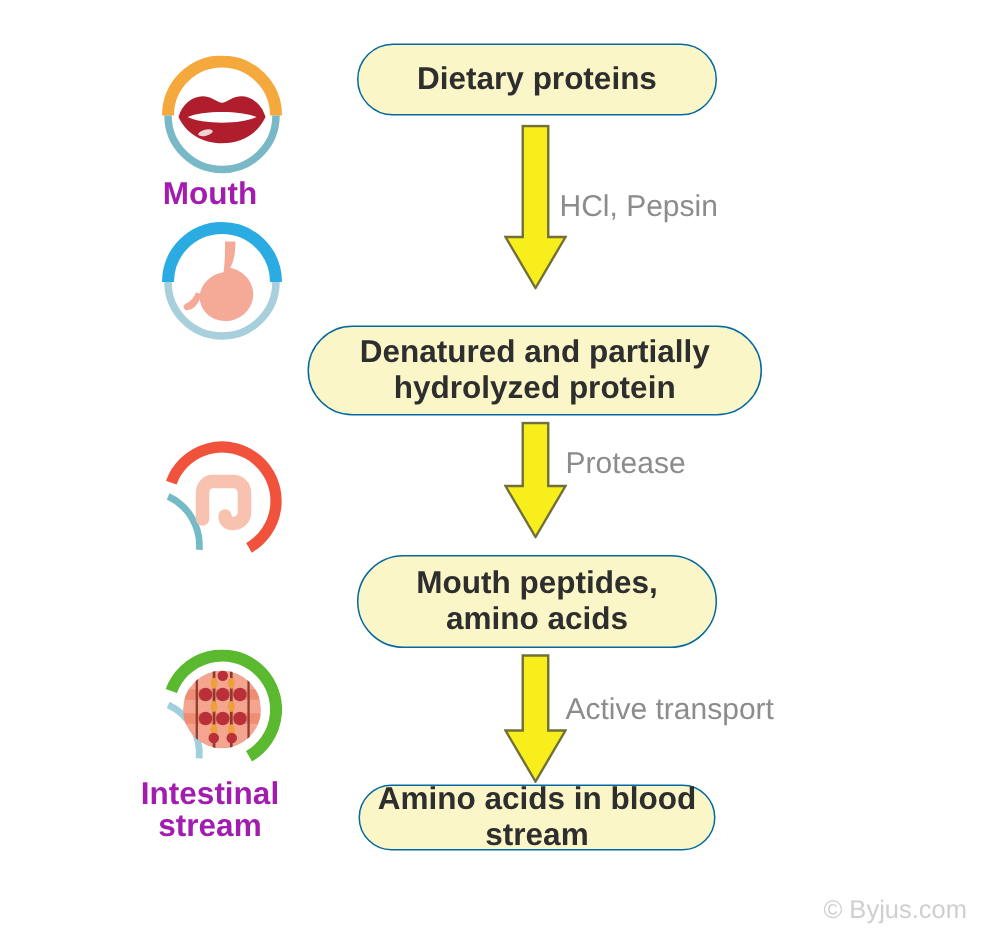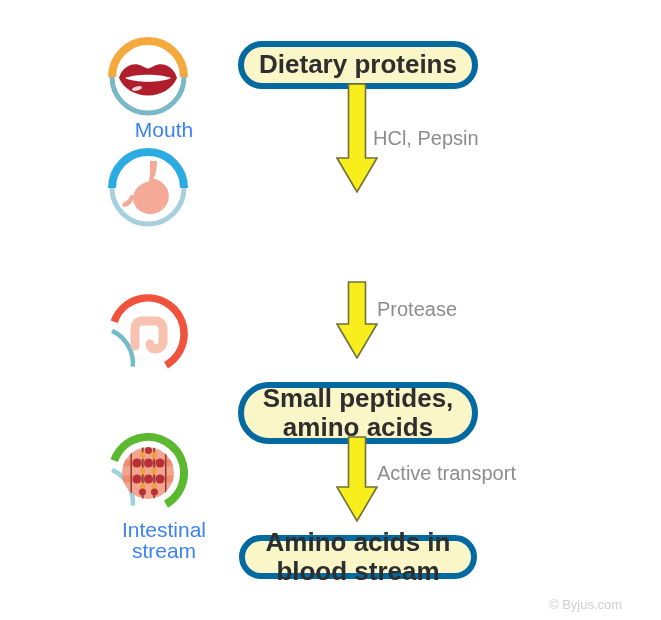--- a/index.html
+++ b/index.html
@@ -3,47 +3,46 @@
 <meta charset="utf-8">
 <style>
   html,body{margin:0;padding:0;background:#fff;}
   .canvas{
     position:relative;width:661px;height:620px;background:#ffffff;
     font-family:"Liberation Sans",sans-serif;overflow:hidden;
   }
   
   .organ-icon{position:absolute;width:80px;height:80px;left:108px;}
   .organ-label{
-    position:absolute;left:104px;width:120px;text-align:center;
-    font-weight:normal;font-size:21px;line-height:21px;color:#3b82f6;
+    position:absolute;left:80px;width:120px;text-align:center;
+    font-weight:bold;font-size:21px;line-height:21px;color:#a21caf;
   }
   
   .flow-box{
     position:absolute;box-sizing:border-box;
-    background:#FBF6C7;border:6px solid #0369a1;border-radius:31px;
+    background:#FBF6C7;border:1px solid #0369a1;border-radius:31px;
     display:flex;align-items:center;justify-content:center;text-align:center;
-    font-weight:bold;font-size:26px;line-height:1.12;color:#2E2E2E;
+    font-weight:bold;font-size:21px;line-height:1.12;color:#2E2E2E;
     padding:2px 10px;
-    margin-top:12px;
   }
   .box-1{left:238px;top:29px;width:240px;height:48px;border-radius:24px;}
   .box-2{left:205px;top:217px;width:303px;height:60px;}
   .box-3{left:238px;top:370px;width:240px;height:62px;}
   .box-4{left:239px;top:523px;width:238px;height:44px;}
   
   .flow-arrow{position:absolute;left:336px;width:42px;}
   .arrow-1{top:83px;height:110px;}
   .arrow-2{top:281px;height:78px;}
   .arrow-3{top:436px;height:86px;}
   .arrow-label{position:absolute;font-size:20px;color:#8C8C8C;white-space:nowrap;}
   .alabel-1{left:373px;top:127px;}
   .alabel-2{left:377px;top:298px;}
   .alabel-3{left:377px;top:462px;}
   
-  .watermark{position:absolute;left:549px;top:597px;font-size:13px;color:#CFCFCF;}
+  .watermark{position:absolute;left:549px;top:597px;font-size:17px;color:#CFCFCF;}
 </style>
 </head>
 <body>
 
 <div class="canvas">
 
   <svg class="organ-icon" style="top:37px" viewBox="0 0 80 80">
     <path d="M4 40 A36 36 0 0 1 76 40" fill="none" stroke="#F5A83C" stroke-width="8"></path>
     <path d="M76 40 A36 36 0 0 1 4 40" fill="none" stroke="#79B8C6" stroke-width="5"></path>
     <path d="M11 41 C14 30 25 24 34 29 C37 30.5 38.5 31.5 40 31.5 C41.5 31.5 43 30.5 46 29 C55 24 66 30 69 41 C64 52 53 58.5 40 58.5 C27 58.5 16 52 11 41 Z" fill="#B01E2E"></path>
@@ -100,27 +99,28 @@
   </svg>
   <div class="organ-label" style="top:519px">Intestinal stream</div>
 
   <div class="flow-box box-1">Dietary proteins</div>
 
   <svg class="flow-arrow arrow-1" viewBox="0 0 42 110">
     <path d="M12.5 1 H29.5 V75 H41 L21 109 L1 75 H12.5 Z" fill="#F8EE1C" stroke="#707038" stroke-width="1.6"></path>
   </svg>
   <div class="arrow-label alabel-1">HCl, Pepsin</div>
 
+  <div class="flow-box box-2">Denatured and partially hydrolyzed protein</div>
 
   <svg class="flow-arrow arrow-2" viewBox="0 0 42 78">
     <path d="M12.5 1 H29.5 V43 H41 L21 77 L1 43 H12.5 Z" fill="#F8EE1C" stroke="#707038" stroke-width="1.6"></path>
   </svg>
   <div class="arrow-label alabel-2">Protease</div>
 
-  <div class="flow-box box-3">Small peptides, amino acids</div>
+  <div class="flow-box box-3">Mouth peptides, amino acids</div>
 
   <svg class="flow-arrow arrow-3" viewBox="0 0 42 86">
     <path d="M12.5 1 H29.5 V51 H41 L21 85 L1 51 H12.5 Z" fill="#F8EE1C" stroke="#707038" stroke-width="1.6"></path>
   </svg>
   <div class="arrow-label alabel-3">Active transport</div>
 
   <div class="flow-box box-4">Amino acids in blood stream</div>
 
   <div class="watermark">© Byjus.com</div>
 </div>

